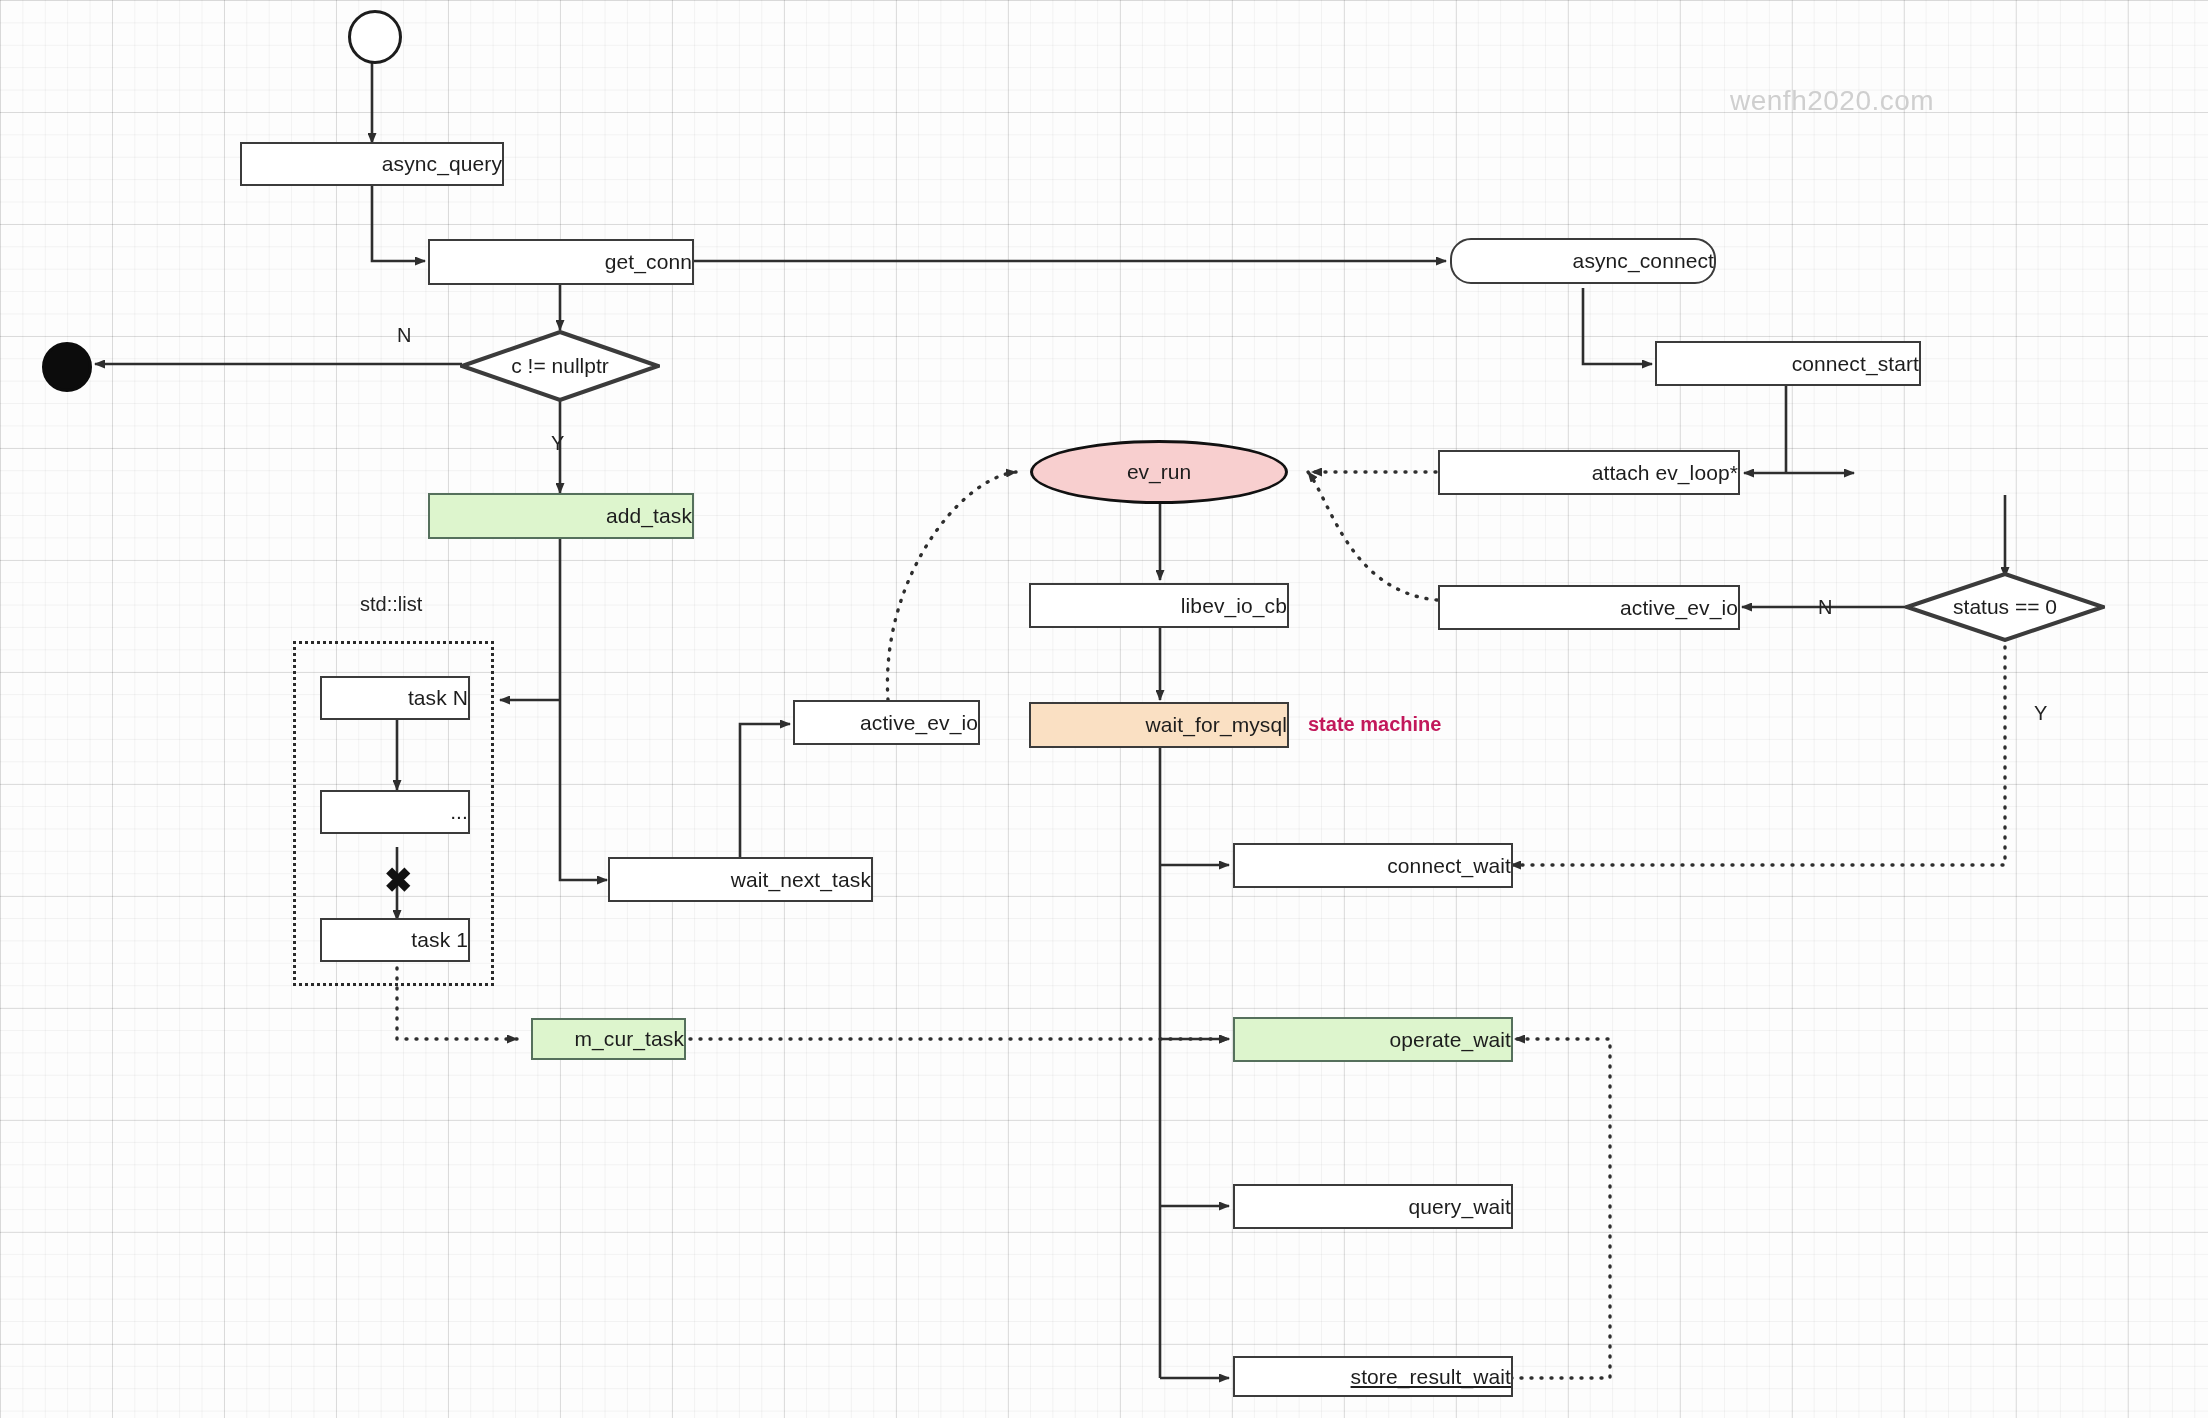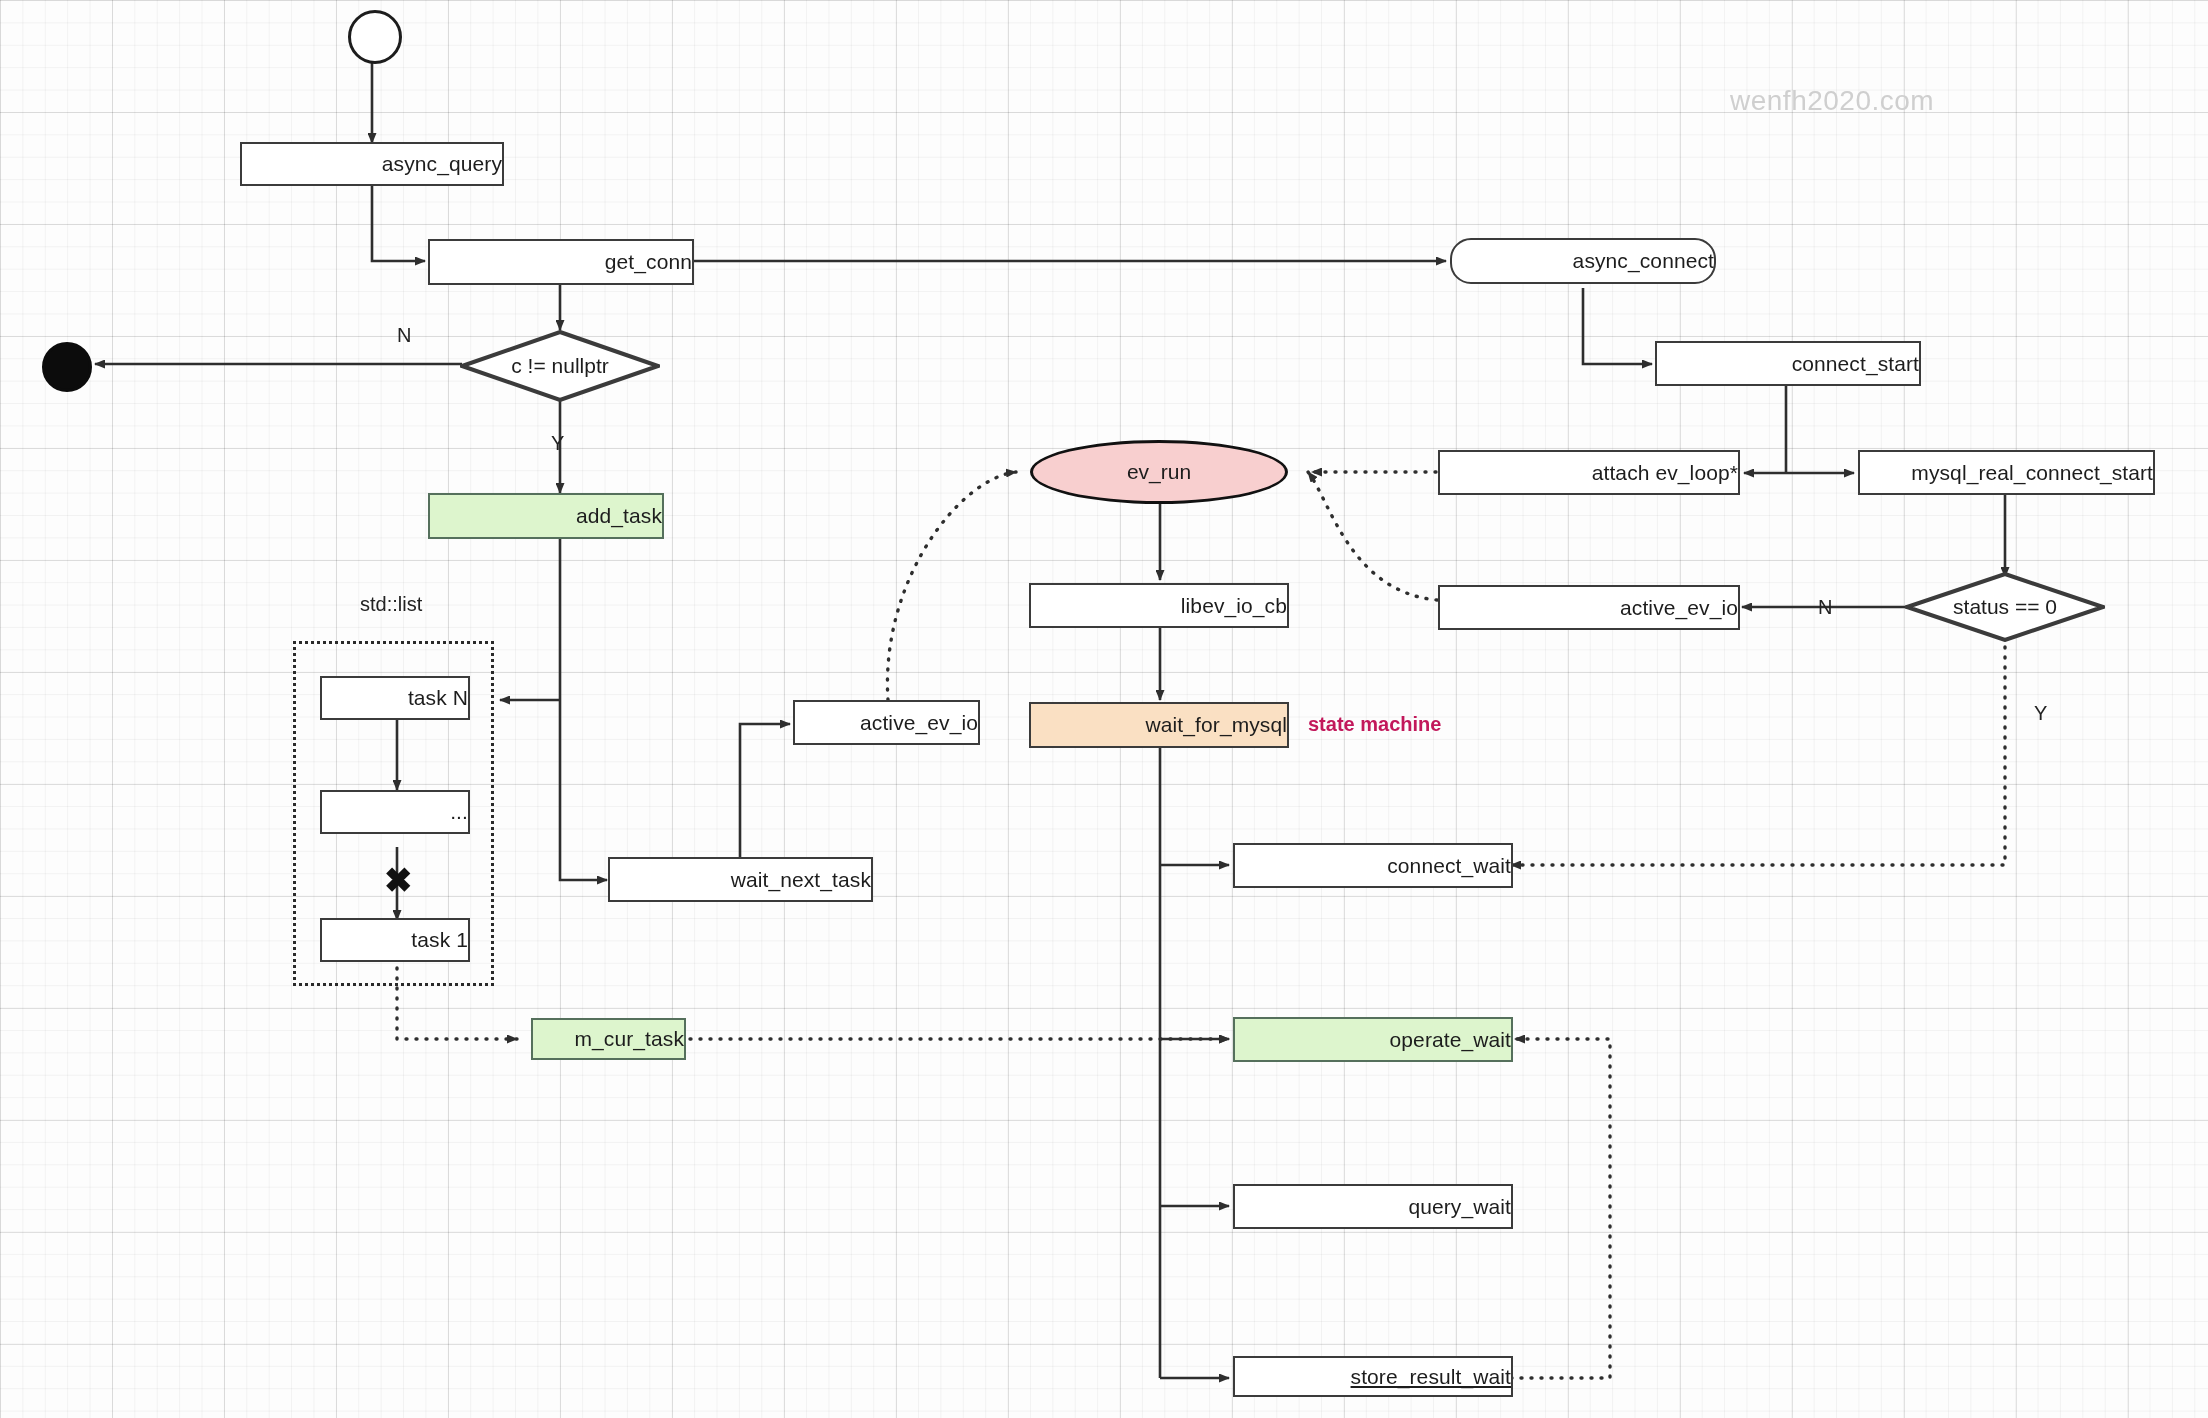--- a/index.html
+++ b/index.html
@@ -175,21 +175,21 @@
   <div class="diamond" style="left:460px;top:330px;width:200px;height:72px;">
     <svg class="dshape" viewBox="0 0 200 72" preserveAspectRatio="none">
         <polygon points="100,2 198,36 100,70 2,36" fill="#ffffff" stroke="#3b3b3b" stroke-width="4" vector-effect="non-scaling-stroke"></polygon>
       </svg>
     <span class="dlabel">c != nullptr</span>
   </div>
 
   <div class="edge-label" style="left:397px;top:324px;">N</div>
   <div class="edge-label" style="left:551px;top:432px;">Y</div>
 
-  <div class="node green" style="left:428px;top:493px;width:236px;height:46px;padding-left:32px;">
+  <div class="node green" style="left:428px;top:493px;width:266px;height:46px;padding-left:32px;">
       <span>add_task</span>
     </div>
 
   <div class="note" style="left:360px;top:593px;">std::list</div>
   <div class="list-box" style="left:293px;top:641px;width:201px;height:345px;"></div>
 
   <div class="node" style="left:320px;top:676px;width:150px;height:44px;">
       <span>task N</span>
     </div>
   <div class="node" style="left:320px;top:790px;width:150px;height:44px;">
@@ -231,23 +231,20 @@
     </div>
 
   <div class="node" style="left:1655px;top:341px;width:266px;height:45px;">
       <span>connect_start</span>
     </div>
 
   <div class="node" style="left:1438px;top:450px;width:302px;height:45px;">
       <span>attach ev_loop*</span>
     </div>
 
-  <div class="node" style="left:1858px;top:450px;width:297px;height:45px;">
-      <span>mysql_real_connect_start</span>
-    </div>
 
   <div class="node" style="left:1438px;top:585px;width:302px;height:45px;">
       <span>active_ev_io</span>
     </div>
 
   <div class="diamond" style="left:1905px;top:572px;width:200px;height:70px;">
     <svg class="dshape" viewBox="0 0 200 70" preserveAspectRatio="none">
         <polygon points="100,2 198,35 100,68 2,35" fill="#ffffff" stroke="#3b3b3b" stroke-width="4" vector-effect="non-scaling-stroke"></polygon>
       </svg>
     <span class="dlabel">status == 0</span>

